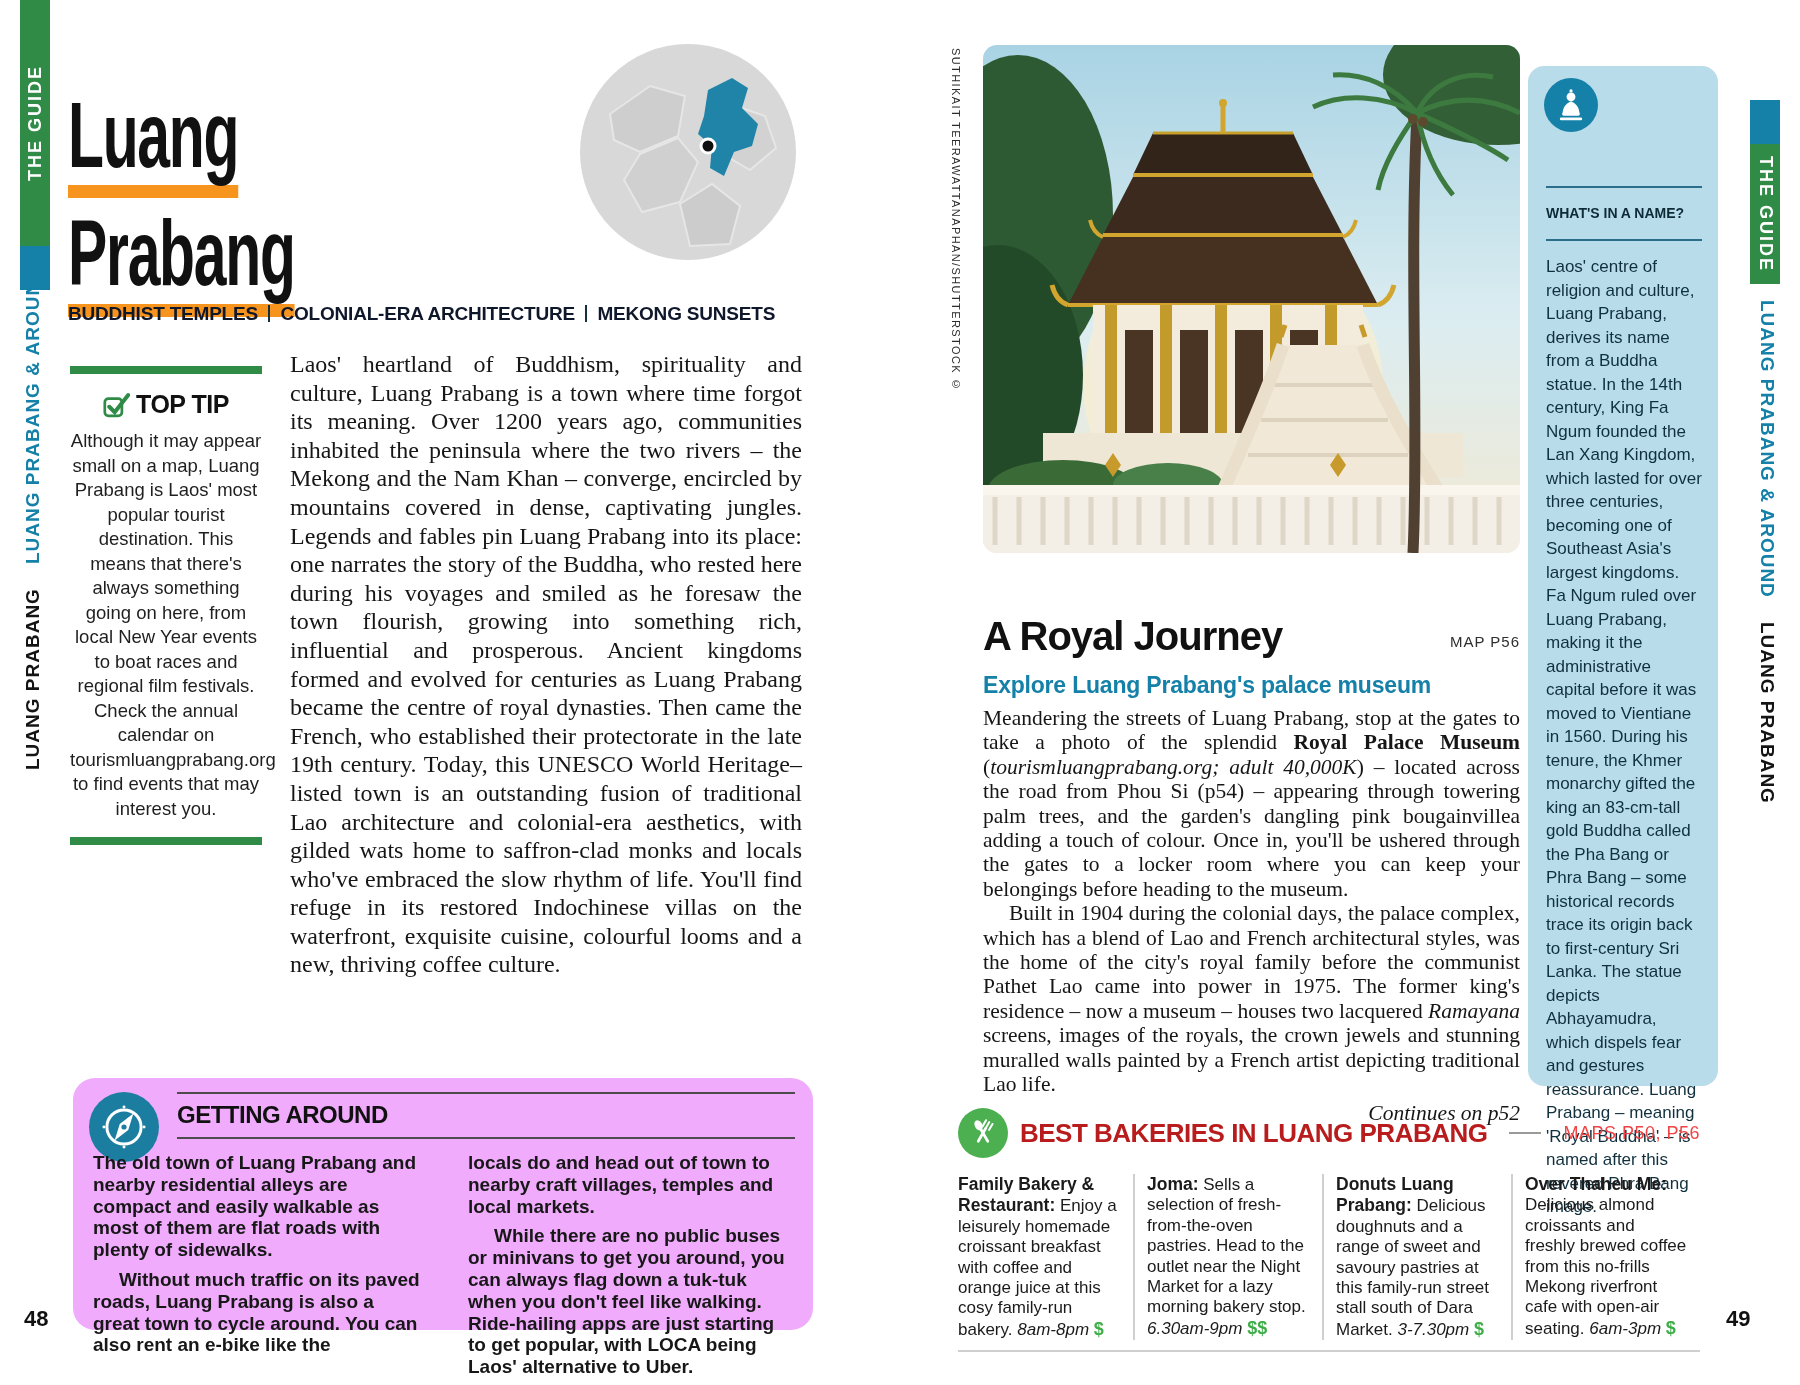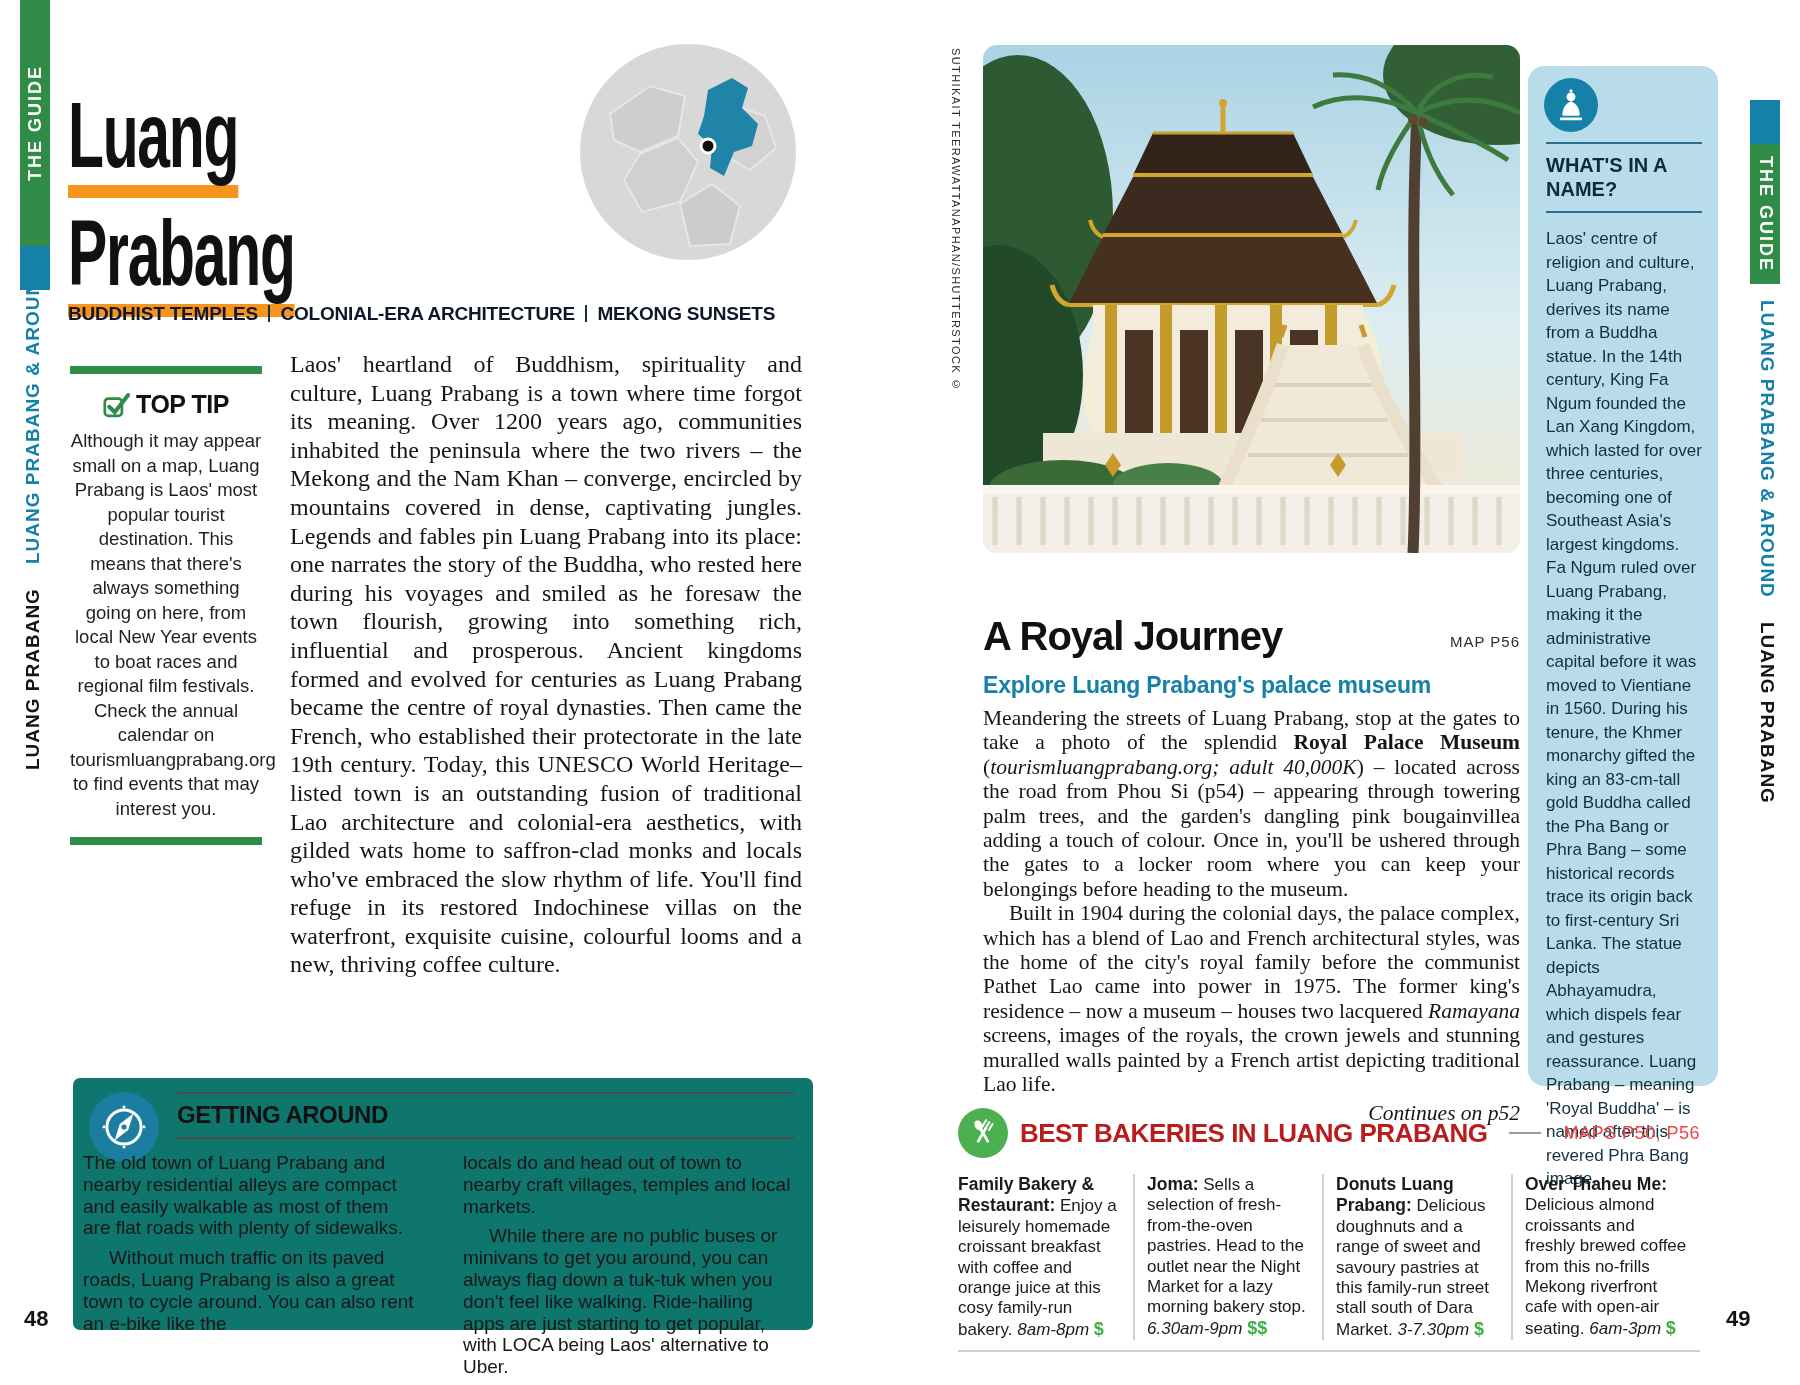--- a/index.html
+++ b/index.html
@@ -40,27 +40,27 @@
   .tt-bar{height:8px;background:#2f8b45;}
   .tt-head{display:flex;align-items:center;justify-content:center;gap:6px;margin:16px 0 10px;}
   .tt-label{font-size:25px;font-weight:bold;letter-spacing:-0.5px;color:#111;}
   .tt-body{font-size:18.5px;line-height:24.5px;text-align:center;color:#1f1f1f;}
   .tt-bottom{margin-top:16px;}
 
   .intro{position:absolute;left:290px;top:350px;width:512px;
         font-family:"Liberation Serif",serif;font-size:24px;line-height:28.6px;
         text-align:justify;color:#161616;}
 
-  .ga{position:absolute;left:73px;top:1078px;width:740px;height:252px;background:#0f766e;border-radius:7px;}
+  .ga{position:absolute;left:73px;top:1078px;width:740px;height:252px;background:#f0abfc;border-radius:22px;}
   .ga-icon{position:absolute;left:16px;top:14px;width:70px;height:70px;border-radius:50%;background:#1b7d9f;
         display:grid;place-items:center;}
   .ga-titlewrap{position:absolute;left:104px;right:18px;top:14px;
         border-top:2px solid #4c4c4c;border-bottom:2px solid #4c4c4c;padding:7px 0 8px;}
   .ga-title{font-size:24px;font-weight:bold;letter-spacing:-0.5px;color:#111;}
-  .ga-cols{position:absolute;left:10px;right:18px;top:74px;display:flex;gap:48px;}
+  .ga-cols{position:absolute;left:20px;right:18px;top:74px;display:flex;gap:48px;font-weight:bold;}
   .ga-col{flex:1;font-size:19px;line-height:21.8px;color:#171717;}
   .ga-col p{margin:0;}
   .ga-col p.indent{text-indent:26px;margin-top:8px;}
 
   .pagenum{position:absolute;top:1306px;font-size:22px;font-weight:bold;color:#111;}
   .pn-left{left:24px;}
   .pn-right{left:1726px;}
 
   
   .credit{position:absolute;left:950px;top:48px;height:510px;writing-mode:vertical-rl;
@@ -82,21 +82,21 @@
   .royal-body .continues{text-align:right;font-style:italic;margin-top:4px;}
   .b{font-weight:bold;}
   .i{font-style:italic;}
 
   .wian-box{position:absolute;left:1528px;top:66px;width:190px;height:1020px;
         background:#b9dcea;border-radius:16px;}
   .wian-icon{position:absolute;left:1544px;top:78px;width:54px;height:54px;border-radius:50%;
         background:#1581a8;display:grid;place-items:center;}
   .wian-inner{position:absolute;left:1546px;top:142px;width:156px;}
   .wian-h{border-top:2px solid #2b6e8c;border-bottom:2px solid #2b6e8c;padding:9px 0 10px;
-        font-size:20px;line-height:24px;font-weight:bold;color:#0d2a36;}
+        font-size:14px;line-height:32px;font-weight:bold;color:#0d2a36;margin-top:44px;}
   .wian-body{margin-top:14px;font-size:17px;line-height:23.5px;color:#10303e;}
 
   .bk{position:absolute;left:958px;top:1108px;width:742px;}
   .bk-header{display:flex;align-items:center;gap:12px;}
   .bk-circle{width:50px;height:50px;border-radius:50%;background:#4caf50;display:grid;place-items:center;flex:0 0 auto;}
   .bk-title{font-size:26px;font-weight:bold;letter-spacing:-0.5px;color:#b91c1c;white-space:nowrap;}
   .bk-line{flex:1;border-top:2px solid #9a9a9a;margin:0 10px;}
   .bk-maps{font-size:18px;letter-spacing:0.5px;color:#ef4444;white-space:nowrap;}
   .bk-grid{display:flex;margin-top:16px;border-bottom:2px solid #cfcfcf;padding-bottom:10px;}
   .bk-col{flex:1;padding:0 12px;font-size:17px;line-height:20.4px;color:#1b1b1b;}

